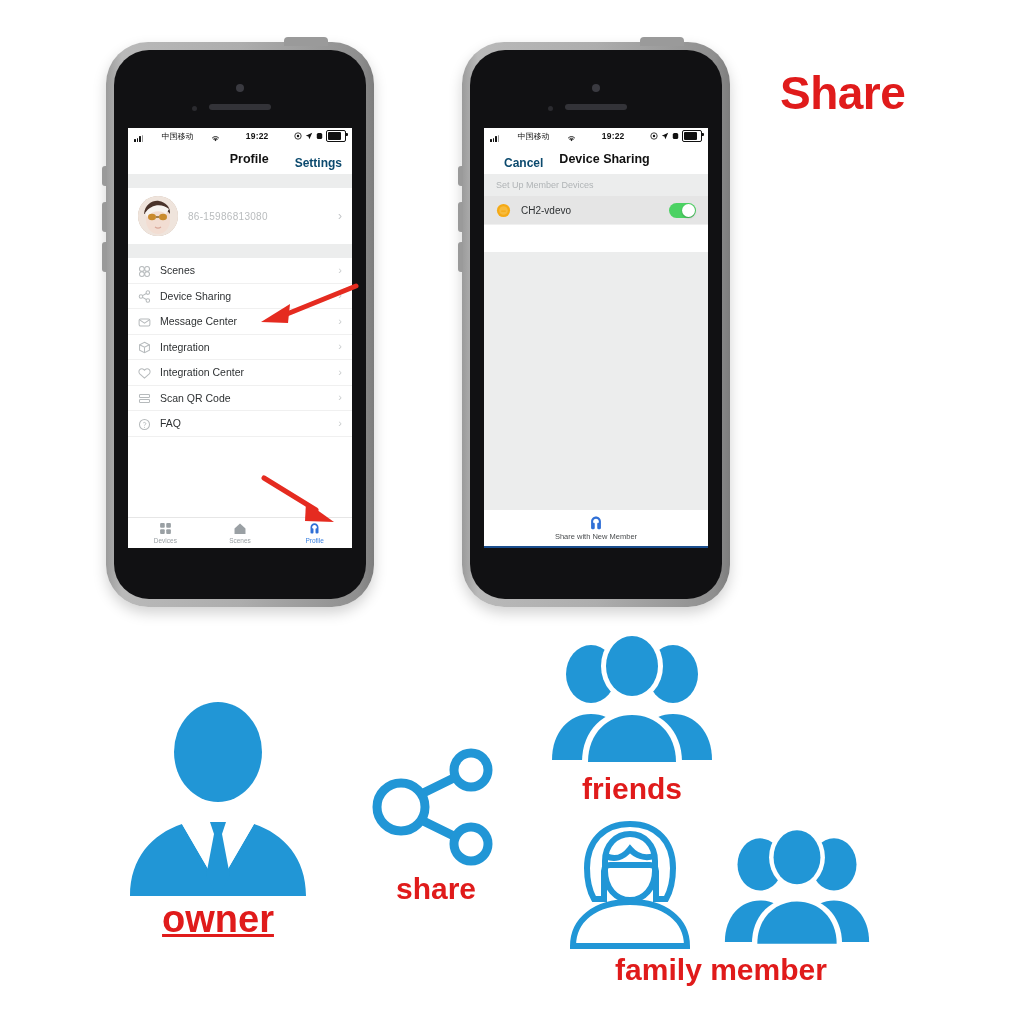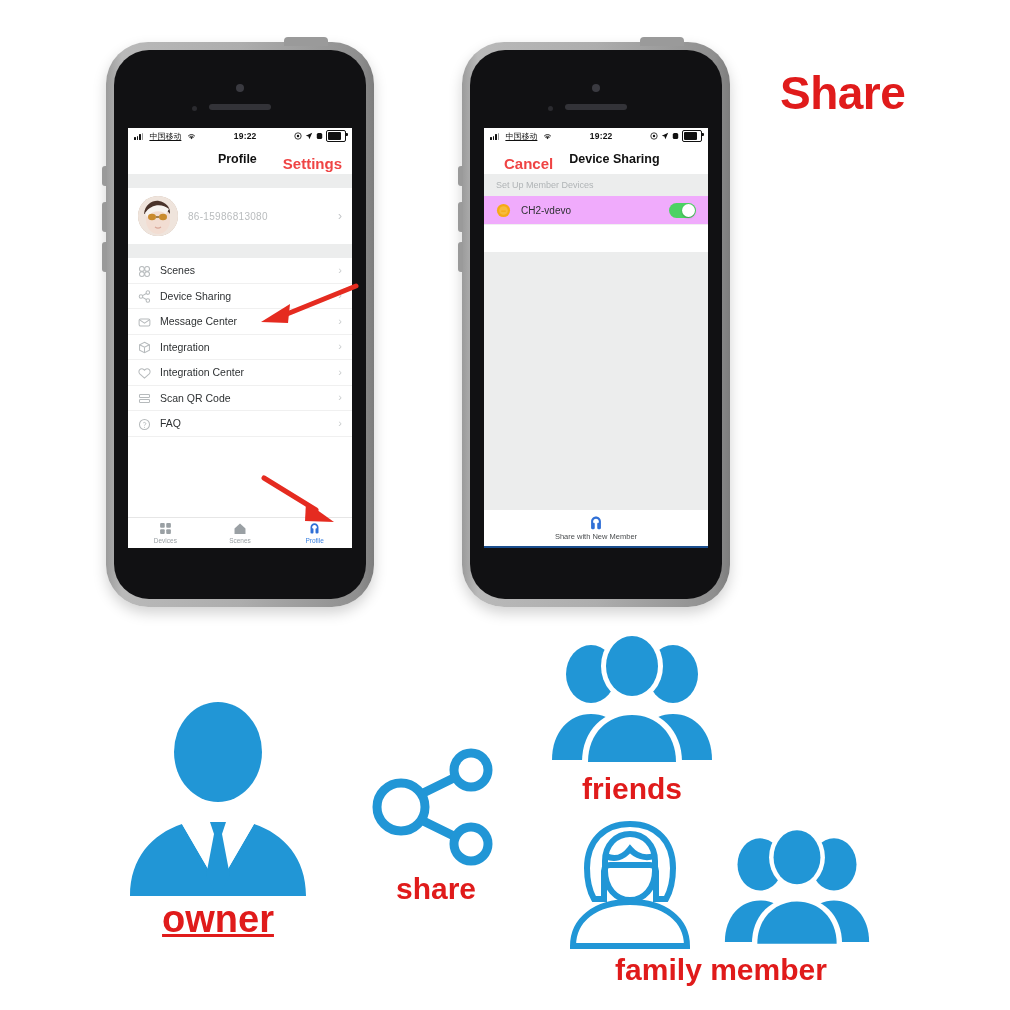--- a/index.html
+++ b/index.html
@@ -31,39 +31,39 @@
   .vb1{top:124px;height:20px;}
   .vb2{top:160px;height:30px;}
   .vb3{top:200px;height:30px;}
 
   .screen{position:absolute;left:14px;top:78px;right:14px;height:420px;
     background:#ffffff;overflow:hidden;}
 
   
   .statusbar{height:16px;display:flex;align-items:center;padding:0 6px;font-size:8px;
     color:#111;background:#fff;}
-  .sb-left{display:flex;align-items:center;gap:6px;text-decoration:underline;}
+  .sb-left{display:flex;align-items:flex-end;gap:18px;}
   .sb-mid{flex:1;text-align:center;font-weight:bold;font-size:8.5px;letter-spacing:.2px;}
   .sb-right{display:flex;align-items:center;gap:3px;}
   .bars{display:flex;align-items:flex-end;gap:1px;height:7px;}
   .bars i{display:block;width:1.6px;background:#111;border-radius:.5px;}
   .bars i:nth-child(1){height:2.5px;}
   .bars i:nth-child(2){height:4px;}
   .bars i:nth-child(3){height:5.5px;}
   .bars i:nth-child(4){height:7px;background:#9a9a9a;}
   .carrier{font-size:8px;}
   .batt{width:16px;height:7.5px;border:1px solid #111;border-radius:2px;position:relative;padding:1px;}
   .batt::after{content:"";position:absolute;right:-2.5px;top:2px;width:1.5px;height:3px;
     background:#111;border-radius:0 1px 1px 0;}
   .batt b{display:block;height:100%;width:82%;background:#111;border-radius:1px;}
 
   
   .navbar{height:30px;display:flex;align-items:center;background:#fff;padding:0 8px;}
   .nav-title{font-weight:bold;font-size:12.5px;color:#111;}
-  .nav-action{font-weight:bold;font-size:15px;color:#ef4444;margin-top:8px;}
+  .nav-action{font-weight:bold;font-size:12px;color:#0c4a6e;margin-top:8px;}
   .nav1{justify-content:flex-end;gap:26px;padding-right:10px;}
   .nav2{gap:16px;padding-left:20px;}
 
   .graygap{height:14px;background:#eceded;}
 
   
   .profrow{height:56px;background:#fff;display:flex;align-items:center;padding:0 10px;gap:10px;
     position:relative;}
   .avatar{width:40px;height:40px;border-radius:50%;overflow:hidden;flex:0 0 auto;
     background:#cbb7a8;position:relative;}
@@ -81,21 +81,21 @@
   
   .tabbar{position:absolute;left:0;right:0;bottom:0;height:30px;background:#fff;
     border-top:1px solid #e6e6e6;display:flex;}
   .tab{flex:1;display:flex;flex-direction:column;align-items:center;justify-content:center;gap:2px;}
   .tab .tlabel{font-size:6.5px;color:#9aa0a4;}
   .tab.active .tlabel{color:#3d82e0;}
 
   
   .sectionhdr{height:22px;display:flex;align-items:center;padding:0 12px;background:#eceded;
     font-size:9px;color:#b0b4b6;}
-  .devrow{height:28px;background:#f0abfc;display:flex;align-items:center;padding:0 12px;gap:10px;
+  .devrow{height:28px;background:#e5e5e5;display:flex;align-items:center;padding:0 12px;gap:10px;
     border-bottom:1px solid #f0f0f0;}
   .devico{width:15px;height:15px;flex:0 0 auto;display:flex;align-items:center;justify-content:center;}
   .devname{font-size:10px;color:#2e3133;}
   .toggle{margin-left:auto;width:27px;height:15px;border-radius:8px;position:relative;flex:0 0 auto;}
   .toggle.on{background:#4cd263;}
   .toggle.off{background:#fff;border:1px solid #e3e5e6;}
   .toggle .knob{position:absolute;top:1px;width:13px;height:13px;border-radius:50%;background:#fff;
     box-shadow:0 1px 2px rgba(0,0,0,.25);}
   .toggle.on .knob{right:1px;}
   .toggle.off .knob{left:0px;top:0px;border:1px solid #e8eaea;box-sizing:border-box;}

